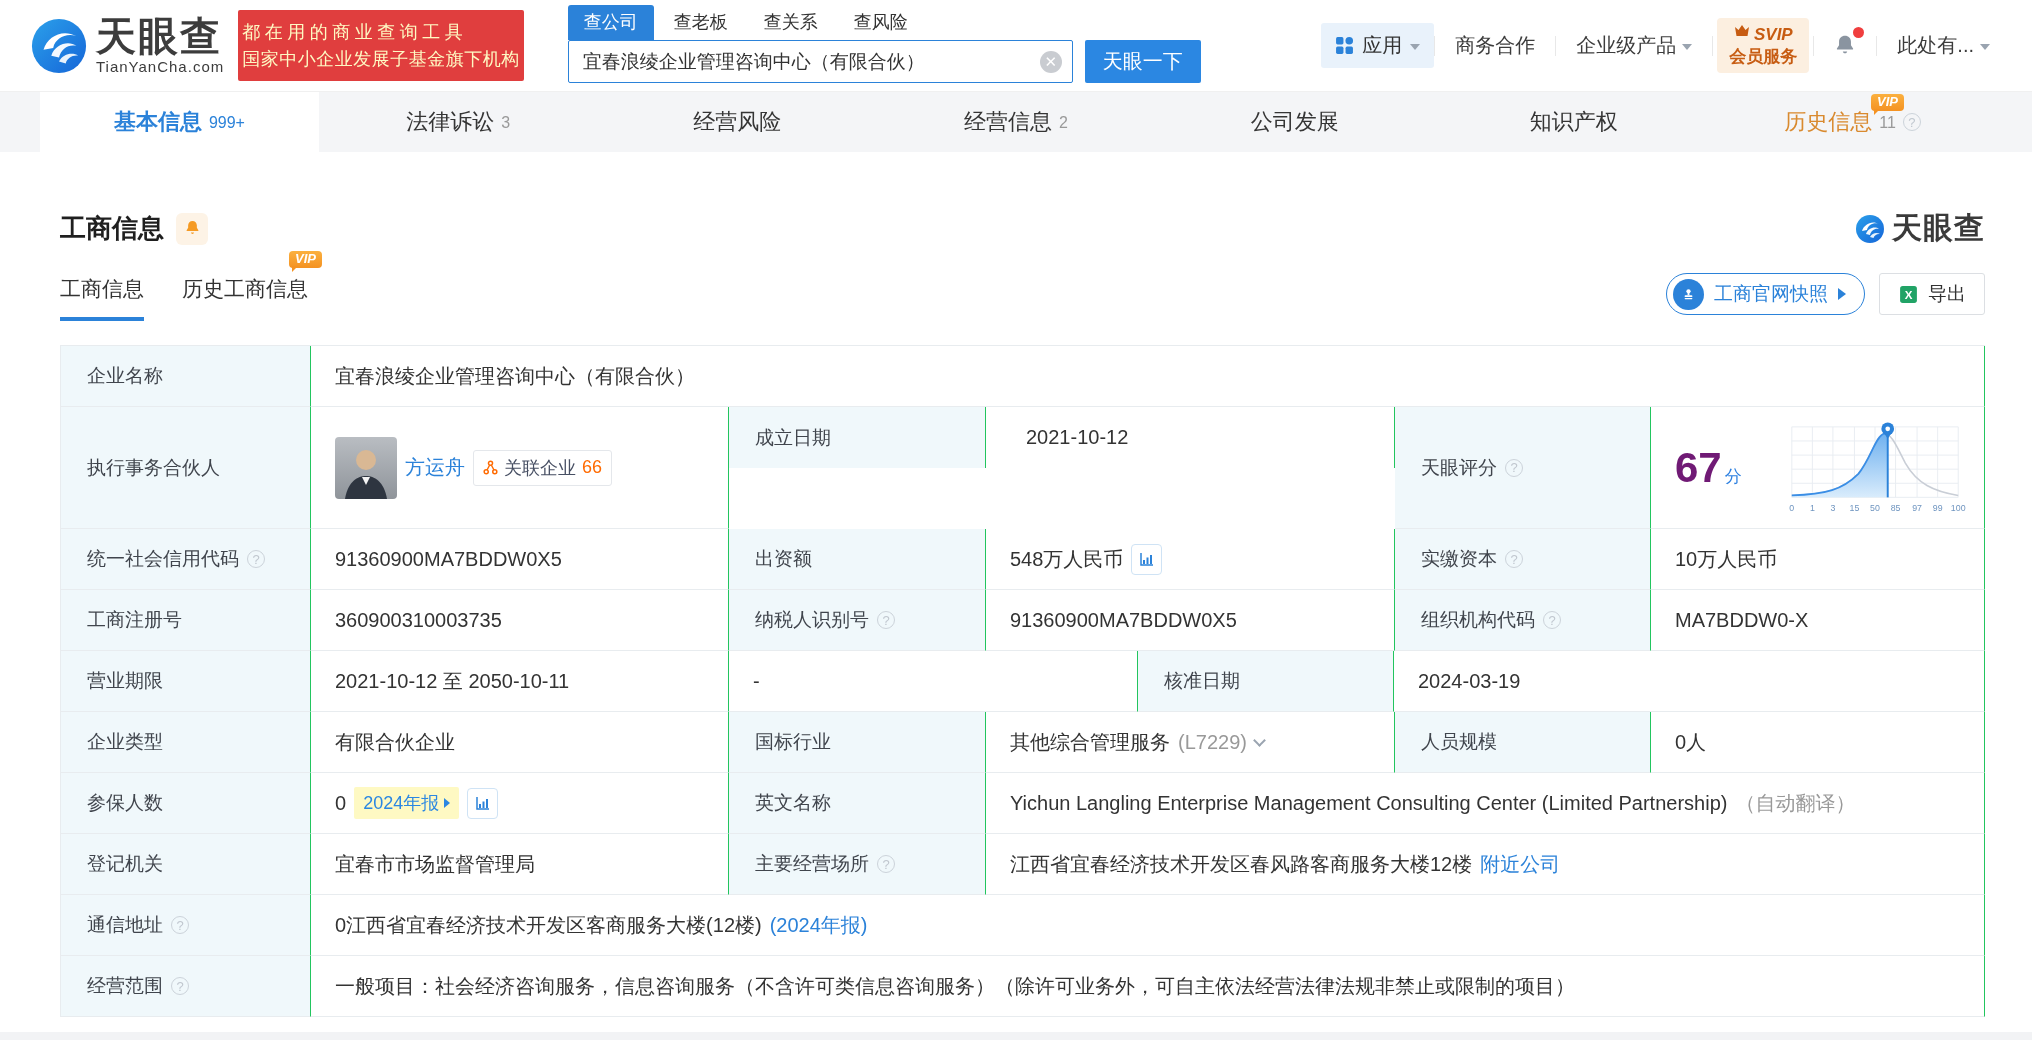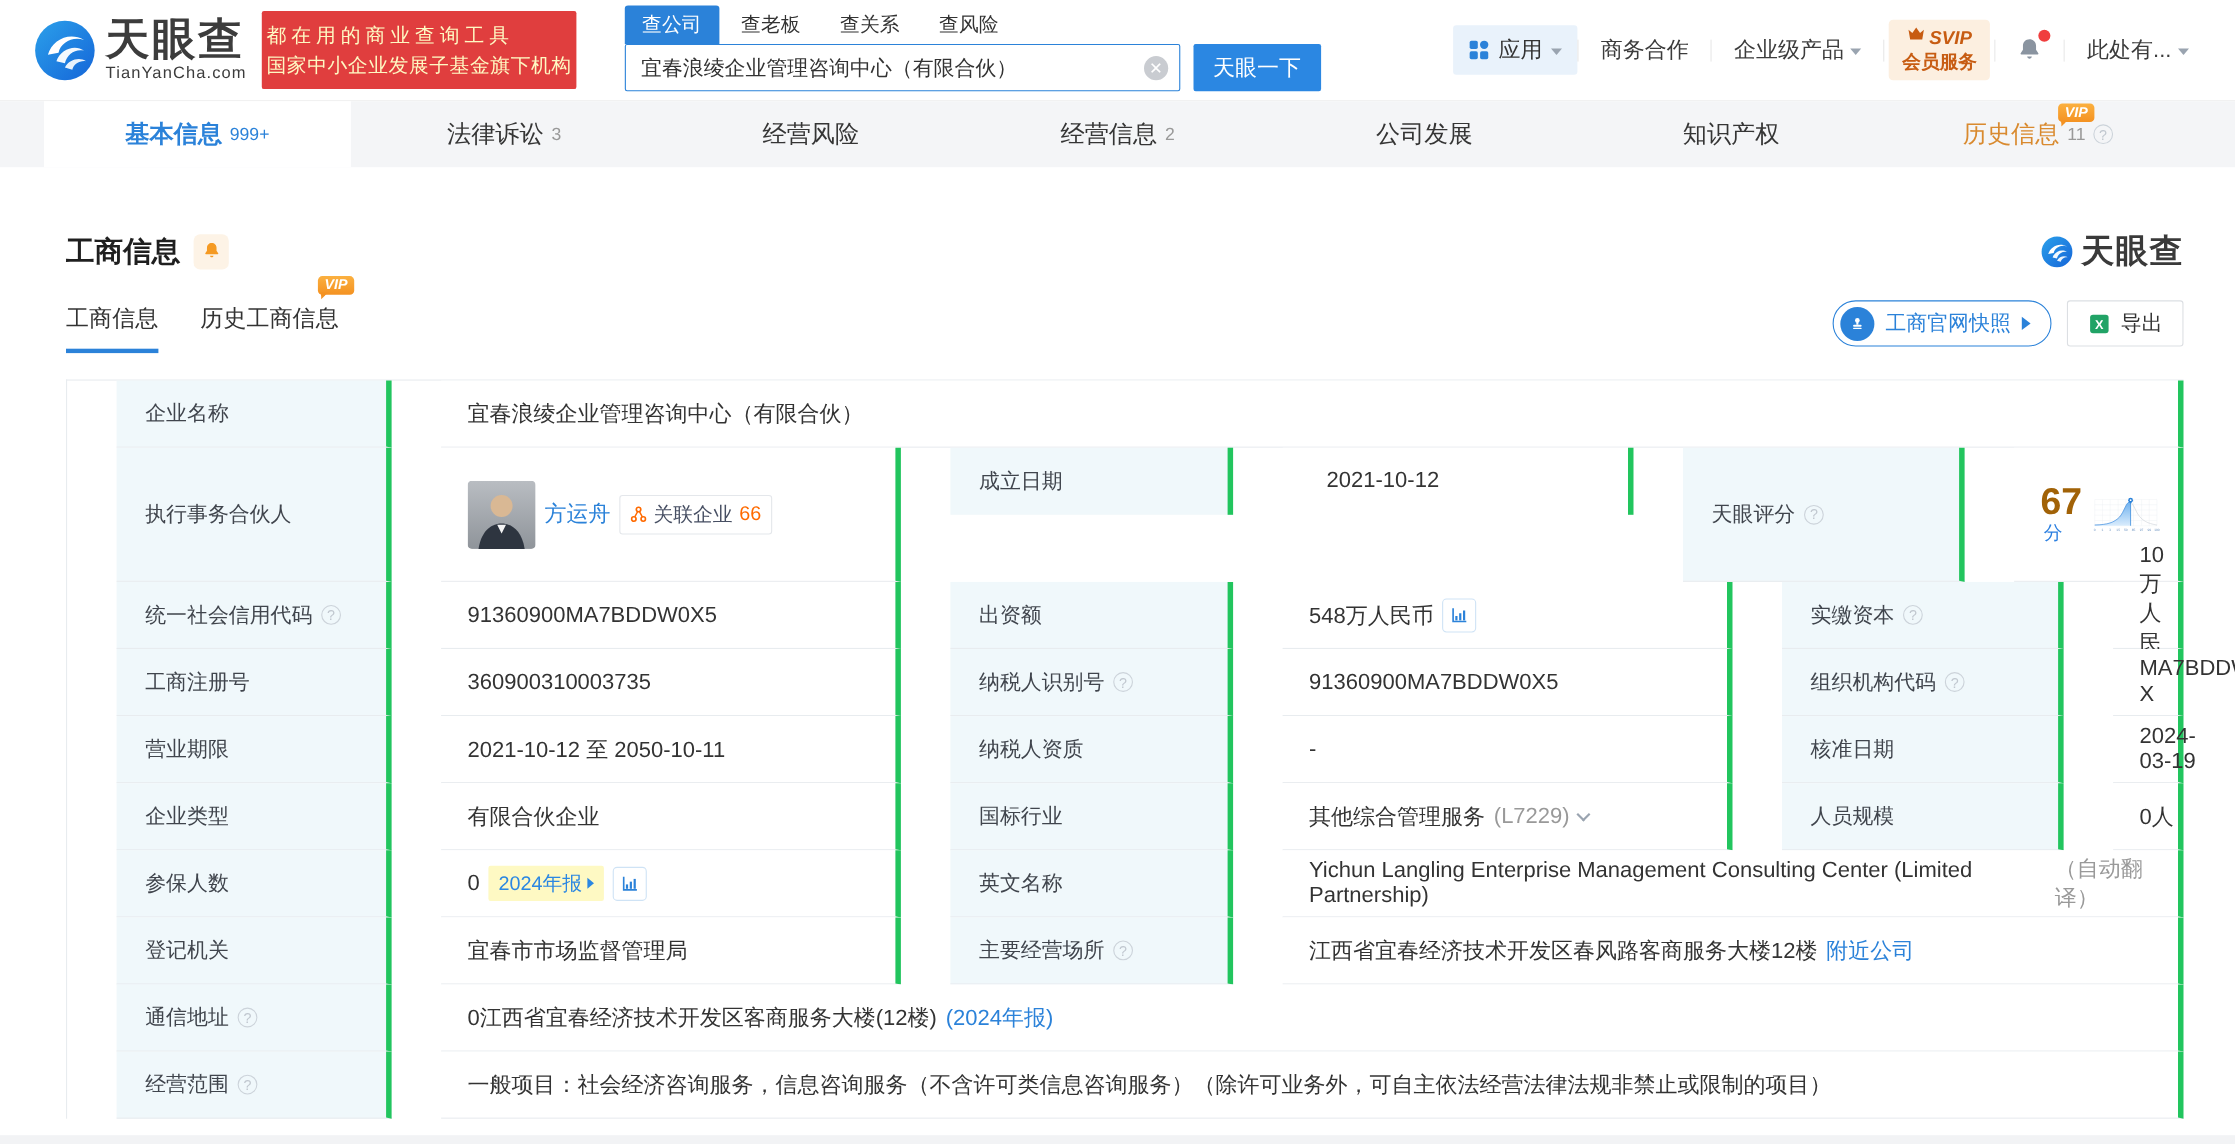--- a/index.html
+++ b/index.html
@@ -68,39 +68,39 @@
   .actions { display:flex; gap:14px; margin-bottom:6px; }
   .btn-snapshot { display:flex; align-items:center; gap:10px; border:1px solid #2b82d9; color:#2b82d9; border-radius:22px; height:42px; padding:0 18px 0 6px; font-size:19px; background:#fff; cursor:pointer; font-family:inherit; }
   .stamp-circle { width:31px; height:31px; border-radius:50%; background:#2b82d9; display:flex; align-items:center; justify-content:center; }
   .tri-r { width:0; height:0; border-top:6px solid transparent; border-bottom:6px solid transparent; border-left:8px solid #2b82d9; display:inline-block; }
   .btn-export { display:flex; align-items:center; gap:9px; border:1px solid #dcdfe3; border-radius:3px; height:42px; padding:0 18px; font-size:19px; color:#333; background:#fff; cursor:pointer; font-family:inherit; }
 
   
   .tbl { margin:24px 47px 0 60px; border-top:1px solid #e8ecef; border-left:1px solid #e8ecef; font-size:20px; }
   .tr { display:flex; height:61px; }
   .tr.tall { height:122px; }
-  .th,.td { border-right:5px solid #22c55e; border-bottom:1px solid #e8ecef; display:flex; align-items:center;margin-left:45px; }
+  .th,.td { border-right:1px solid #22c55e; border-bottom:1px solid #e8ecef; display:flex; align-items:center; }
   .th { background:#f0f8fb; padding-left:26px; color:#40454d; font-size:19px; gap:8px; }
   .td { padding-left:24px; background:#fff; gap:8px; }
   .w1{width:250px;flex:none;} .w2{width:418px;flex:none;} .w3{width:257px;flex:none;} .w4{width:409px;flex:none;} .w5{width:256px;flex:none;}
   .grow{flex:1;min-width:0;}
   .mid { width:666px; flex:none; display:flex; flex-direction:column; }
   .mid .mrow { display:flex; height:61px; }
   .link { color:#2b82d9; cursor:pointer; }
   .gray { color:#999; }
   .status-badge { background:#e5f8ec; color:#27ae60; font-size:19px; padding:6px 13px; border-radius:3px; }
   .rel-badge { display:flex; align-items:center; gap:6px; border:1px solid #e4e7eb; border-radius:3px; padding:5px 9px; font-size:18px; color:#474f63; cursor:pointer; background:#fff; }
   .rel-badge .num { color:#ff6a00; }
   .avatar { width:62px; height:62px; border-radius:4px; overflow:hidden; flex:none; cursor:pointer; }
   .report-badge { display:flex; align-items:center; gap:5px; background:#fef9c3; color:#2b87e2; font-size:18px; padding:4px 9px; border-radius:2px; cursor:pointer; }
   .tri-r-sm { width:0; height:0; border-top:5px solid transparent; border-bottom:5px solid transparent; border-left:6px solid #2b87e2; display:inline-block; }
   .trend-btn { width:31px; height:31px; border:1px solid #cfe3f5; border-radius:4px; display:flex; align-items:center; justify-content:center; cursor:pointer; background:#fff; }
   .chev-down { width:9px; height:9px; border-right:2px solid #9aa4b0; border-bottom:2px solid #9aa4b0; transform:rotate(45deg); display:inline-block; margin-top:-4px; cursor:pointer; }
   .score-cell { justify-content:space-between; padding-right:16px; }
-  .score-num { font-size:34px; font-weight:bold; color:#a16207; line-height:1; }
+  .score-num { font-size:42px; font-weight:bold; color:#701a75; line-height:1; }
   .score-unit { font-size:17px; color:#2b7fe0; margin-left:3px; }
   .footer-strip { position:absolute; left:0; bottom:0; width:100%; height:8px; background:#f2f3f5; }
 </style>
 </head>
 <body>
 
 <div class="page">
 
   <header class="topbar">
     <div class="logo">
@@ -410,21 +410,20 @@
       <div class="th w5">
         <span>组织机构代码</span>
         <span class="help"></span>
       </div>
       <div class="td grow">MA7BDDW0-X</div>
     </div>
 
     <div class="tr">
       <div class="th w1">营业期限</div>
       <div class="td w2">2021-10-12 至 2050-10-11</div>
-      <div class="th w3">纳税人资质</div>
       <div class="td w4">-</div>
       <div class="th w5">核准日期</div>
       <div class="td grow">2024-03-19</div>
     </div>
 
     <div class="tr">
       <div class="th w1">企业类型</div>
       <div class="td w2">有限合伙企业</div>
       <div class="th w3">国标行业</div>
       <div class="td w4">

